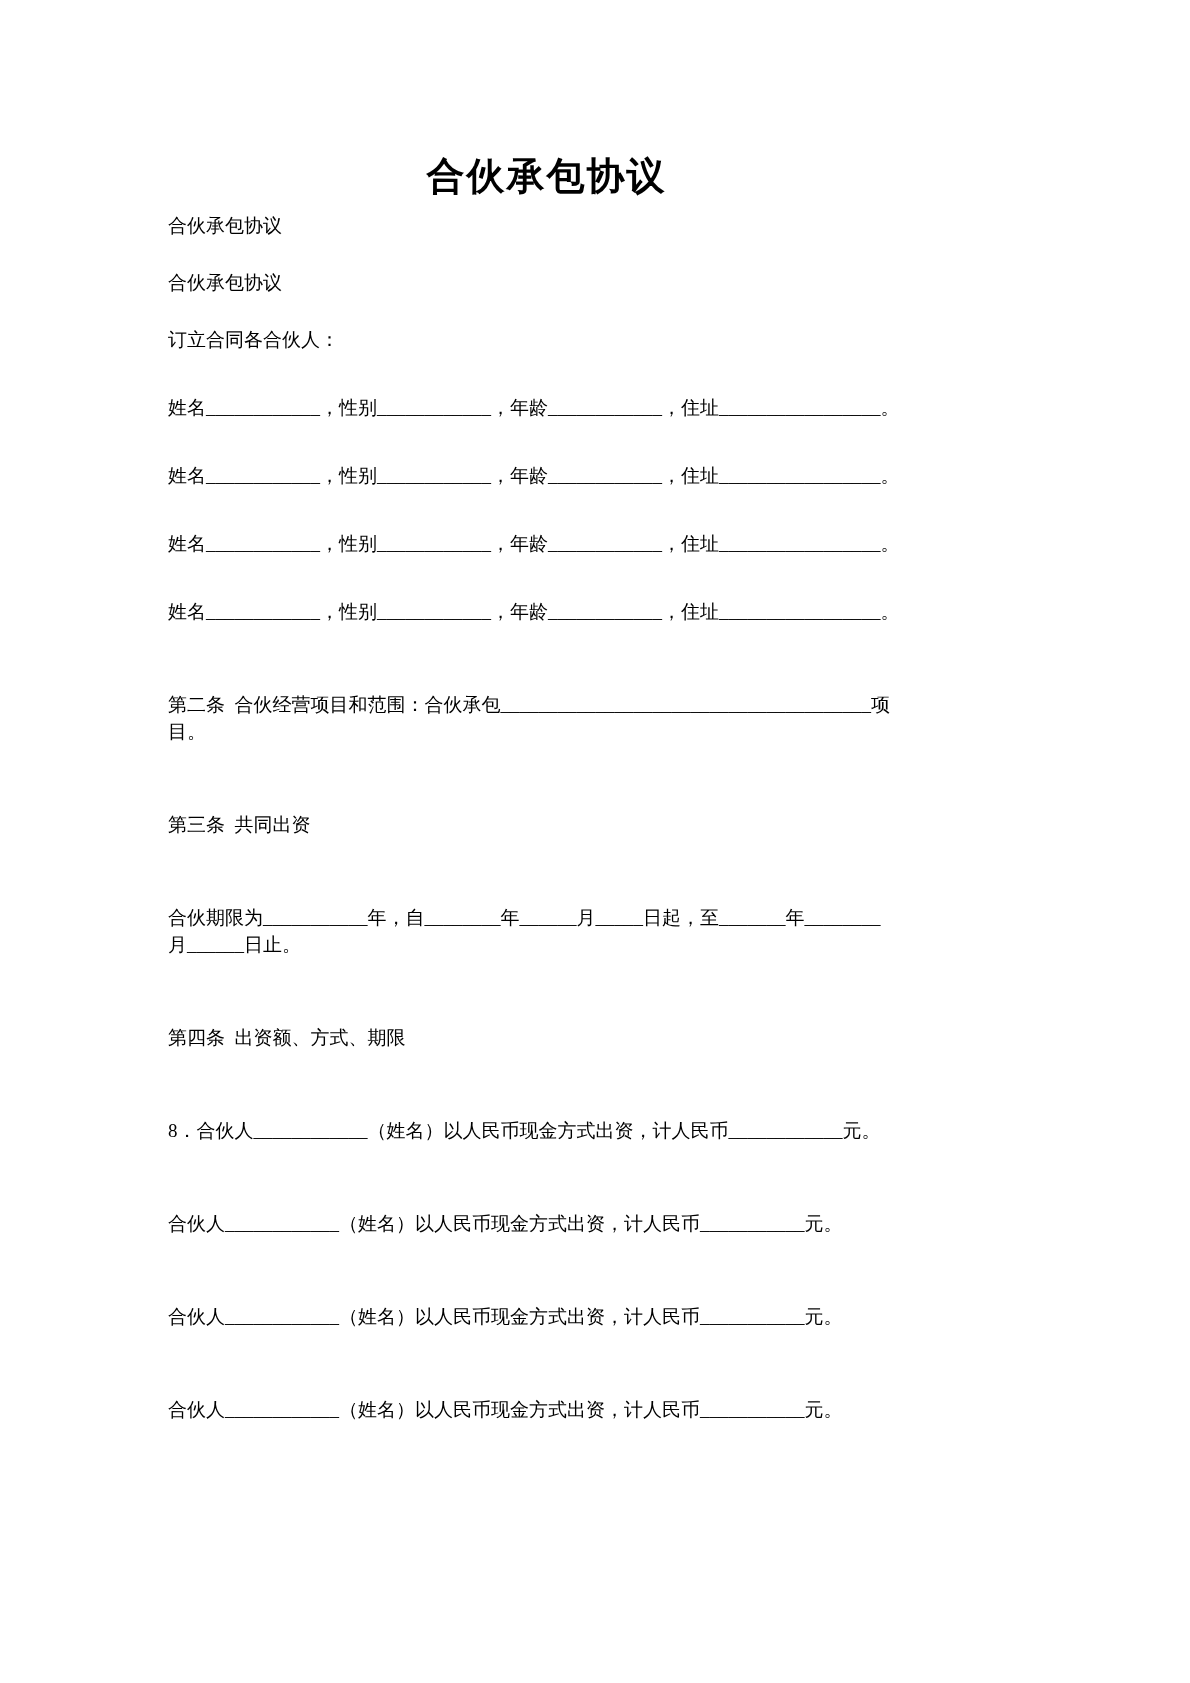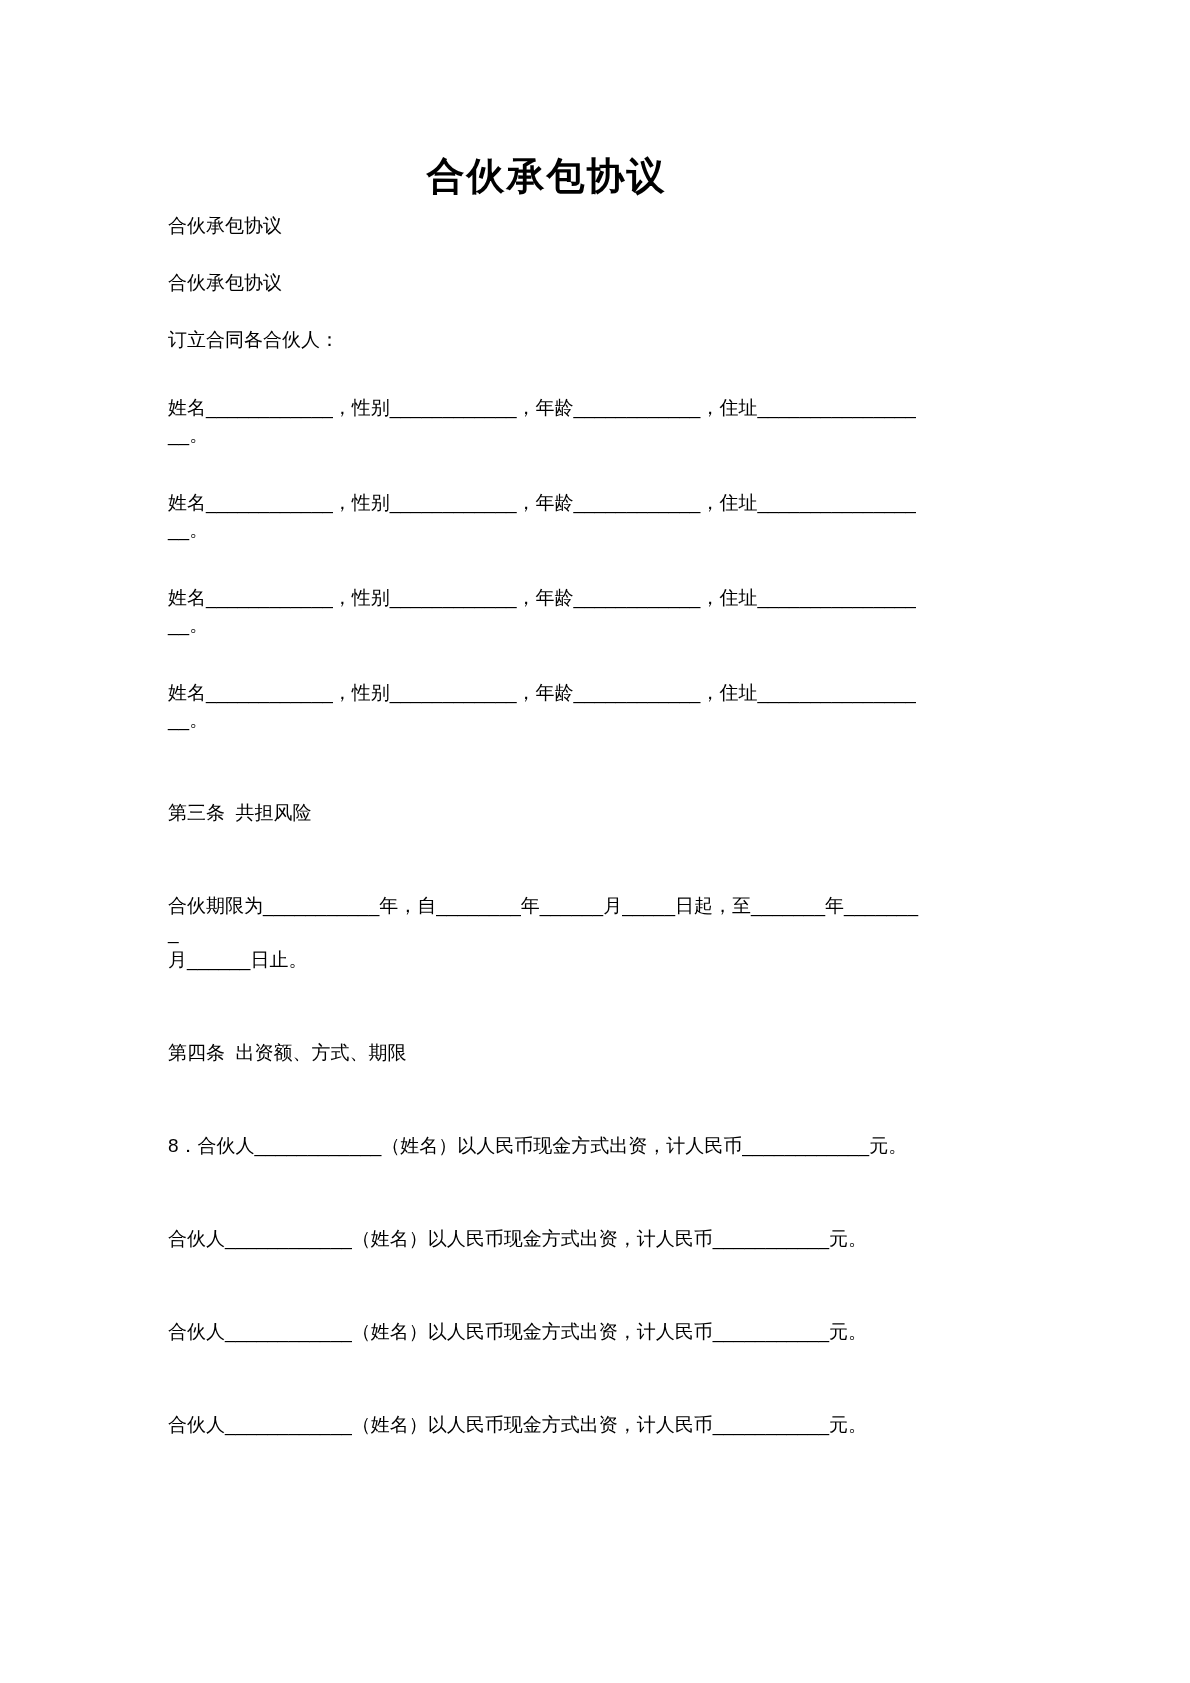--- a/index.html
+++ b/index.html
@@ -6,21 +6,21 @@
     margin: 0;
     padding: 0;
     background: #ffffff;
   }
   .page {
     position: relative;
     width: 1190px;
     height: 1683px;
     background: #ffffff;
     overflow: hidden;
-    font-family: Liberation Sans, sans-serif;
+    font-family: Liberation Serif, serif;
     color: #000000;
   }
   .content {
     box-sizing: border-box;
     padding: 148px 265px 0 168px;
   }
   .doc-title {
     font-size: 38px;
     font-weight: 700;
     line-height: 56px;
@@ -55,22 +55,23 @@
 
     <p class="mb41">姓名____________，性别____________，年龄____________，住址_________________。</p>
 
     <p class="mb41">姓名____________，性别____________，年龄____________，住址_________________。</p>
 
     <p class="mb41">姓名____________，性别____________，年龄____________，住址_________________。</p>
 
     <p class="mb66">姓名____________，性别____________，年龄____________，住址_________________。</p>
 
 
+    <p class="mb66">第二条  合伙经营项目和范围：合伙承包_______________________________________项目。</p>
 
-    <p class="mb66">第三条  共担风险</p>
+    <p class="mb66">第三条  共同出资</p>
 
     <p class="mb66"><span>合伙期限为___________年，自________年______月_____日起，至_______年________</span><br><span>月______日止。</span></p>
 
     <p class="mb66">第四条  出资额、方式、期限</p>
 
     <p class="mb66">8．合伙人____________（姓名）以人民币现金方式出资，计人民币____________元。</p>
 
     <p class="mb66">合伙人____________（姓名）以人民币现金方式出资，计人民币___________元。</p>
 
     <p class="mb66">合伙人____________（姓名）以人民币现金方式出资，计人民币___________元。</p>

